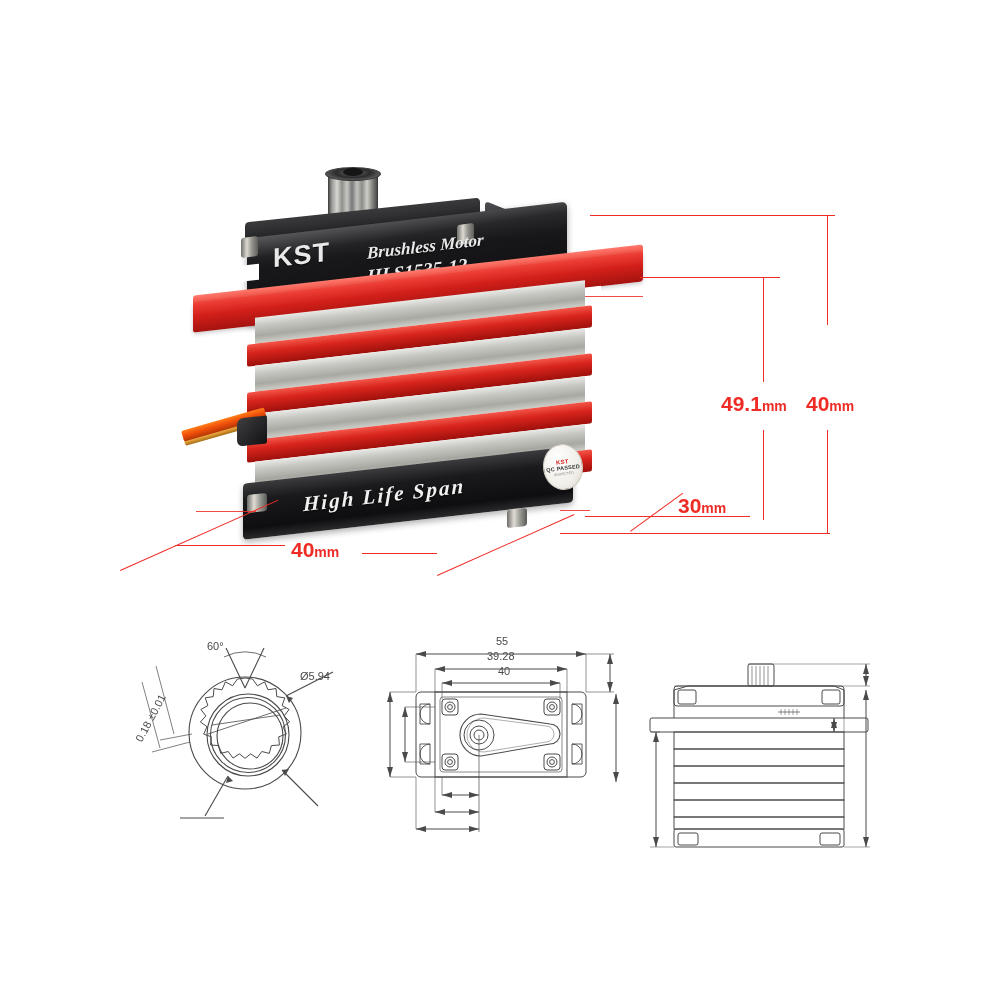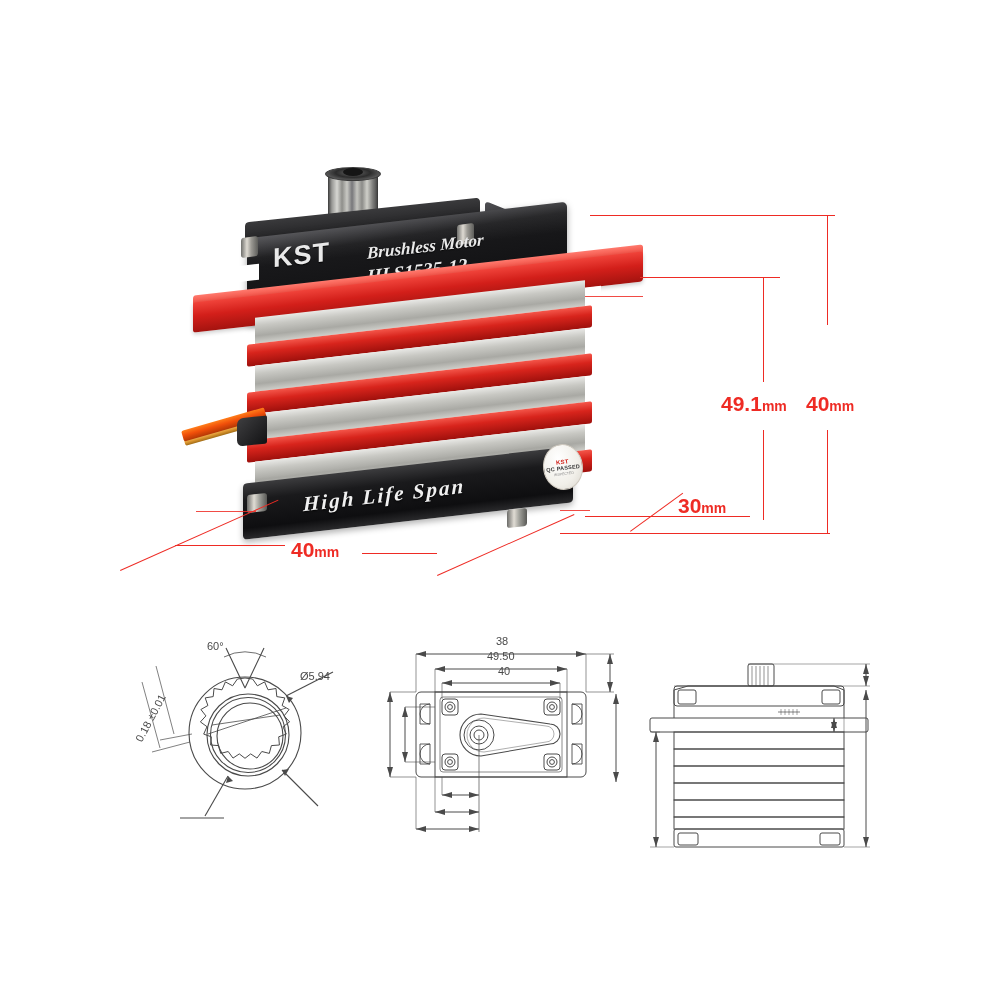--- a/index.html
+++ b/index.html
@@ -427,22 +427,22 @@
         <polygon points="57,180 67,177 67,183"></polygon>
           <polygon points="101,180 91,177 91,183"></polygon>
         <polygon points="38,197 48,194 48,200"></polygon>
           <polygon points="101,197 91,194 91,200"></polygon>
         <polygon points="232,22 229,32 235,32"></polygon>
           <polygon points="232,60 229,50 235,50"></polygon>
         <polygon points="238,62 235,72 241,72"></polygon>
           <polygon points="238,150 235,140 241,140"></polygon>
       </g>
     </svg>
-    <div class="cad-txt" style="left:496px; top:25px;">38</div>
-    <div class="cad-txt" style="left:487px; top:40px;">49.50</div>
+    <div class="cad-txt" style="left:496px; top:25px;">55</div>
+    <div class="cad-txt" style="left:487px; top:40px;">39.28</div>
     <div class="cad-txt" style="left:498px; top:55px;">40</div>
 
     <svg class="cad" style="left:648px; top:30px;" width="240" height="230" viewBox="0 0 240 230">
       <g fill="none" stroke="#4a4a4a" stroke-width="1">
 
         <rect x="100" y="24" width="26" height="22" rx="2"></rect>
         <path d="M104,26 L104,46 M108,26 L108,46 M112,26 L112,46 M116,26 L116,46 M120,26 L120,46" stroke-width=".6"></path>
 
         <path d="M26,66 L26,50 L40,46 L186,46 L196,50 L196,66"></path>
         <rect x="26" y="46" width="170" height="20" rx="3"></rect>

